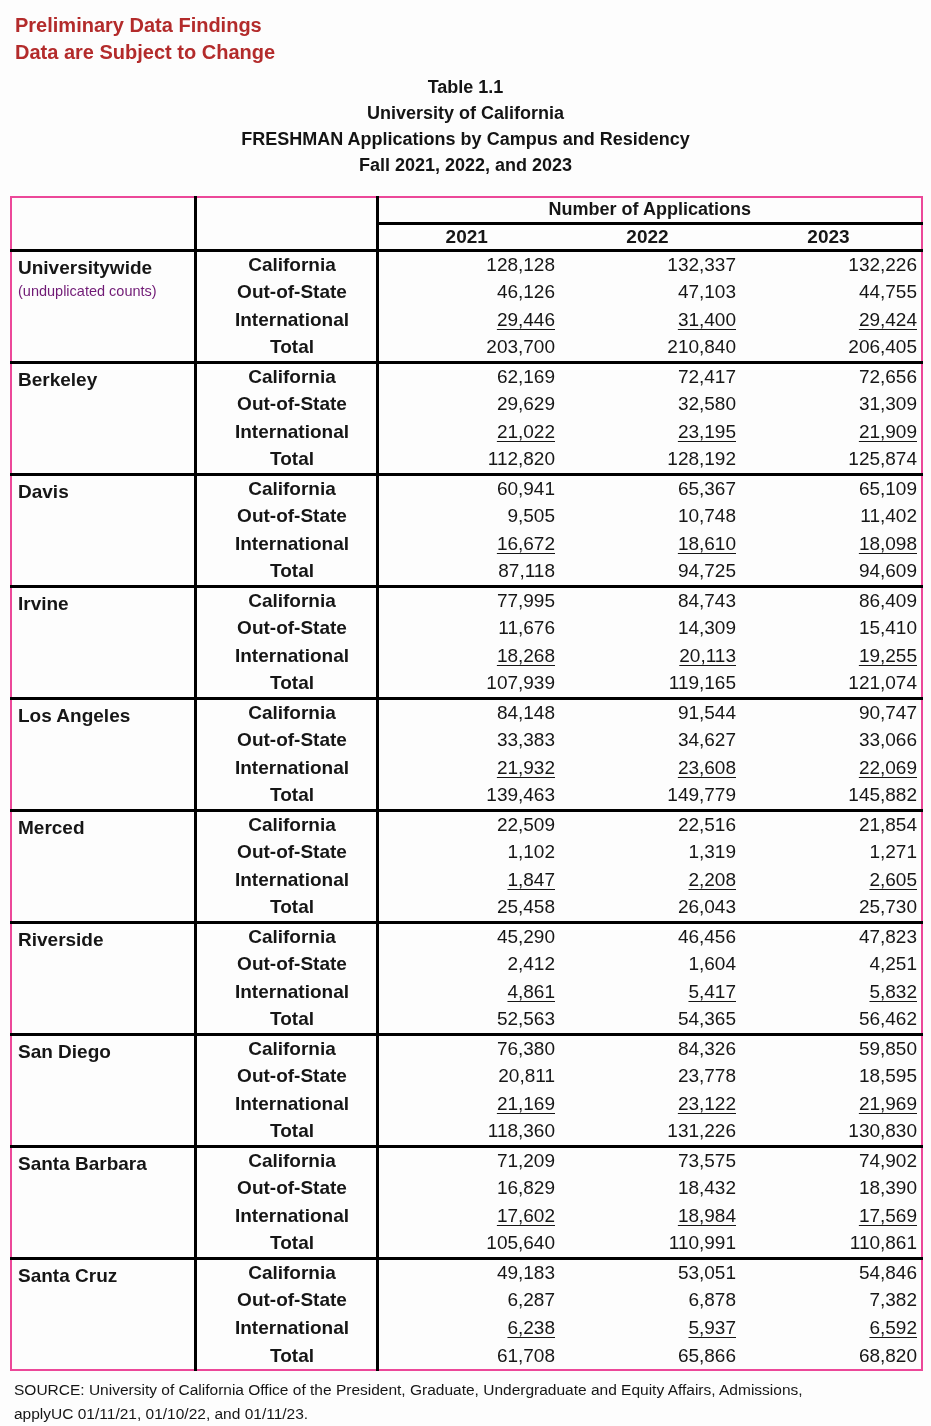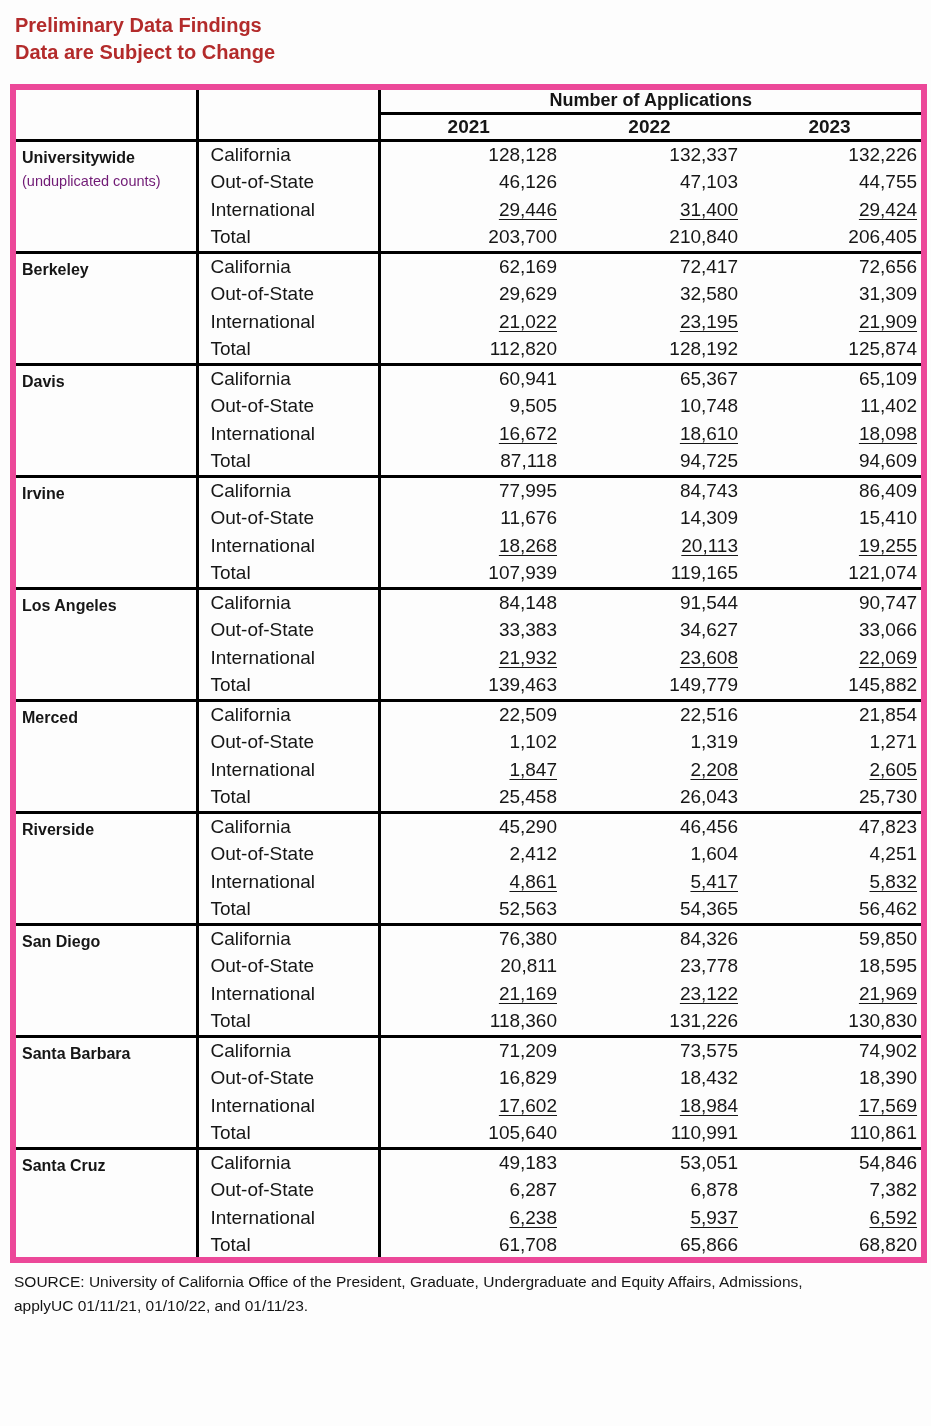--- a/index.html
+++ b/index.html
@@ -27,21 +27,21 @@
     font-size: 18px;
     line-height: 26px;
     color: #141414;
   }
 
   table.apps-table {
     margin: 18px 4px 0 10px;
     width: 911px;
     border-collapse: collapse;
     table-layout: fixed;
-    border: 6px solid #ec4899;
+    border: 2px solid #ec4899;
     font-size: 19px;
     color: #161616;
   }
   .apps-table th, .apps-table td {
     padding: 0;
     vertical-align: middle;
     font-weight: normal;
   }
   
   th.corner { border-right: 3px solid #000; border-bottom: 3px solid #000; }
@@ -57,27 +57,28 @@
     font-weight: bold;
     height: 27px;
     padding-right: 4px;
   }
   
   td.campus {
     border-right: 3px solid #000;
     vertical-align: top;
     padding: 3px 4px 0 6px;
   }
-  .campus-name { font-weight: bold; font-size: 16px; line-height: 26px; }
+  .campus-name { font-weight: bold; font-size: 19px; line-height: 26px; }
   .campus-note { font-size: 14.5px; line-height: 20px; color: #701a75; }
   td.residency {
     border-right: 3px solid #000;
     padding-left: 12px;
     height: 28px;
-    text-align: left;
+    text-align: center;
+    font-weight: bold;
   }
   td.num {
     text-align: right;
     padding-right: 4px;
     height: 28px;
   }
   tr.block-start td { border-top: 3px solid #000; }
   .ul { text-decoration: underline; text-underline-offset: 3px; }
   .bold { font-weight: bold; }
 
@@ -91,20 +92,26 @@
 </head>
 <body>
 
 <div class="page">
 
   <div class="notice" style="color: rgb(179, 43, 43);">
     <div>Preliminary Data Findings</div>
     <div>Data are Subject to Change</div>
   </div>
 
+  <div class="titles">
+    <div>Table 1.1</div>
+    <div>University of California</div>
+    <div>FRESHMAN Applications by Campus and Residency</div>
+    <div>Fall 2021, 2022, and 2023</div>
+  </div>
 
   <table class="apps-table">
     <colgroup>
       <col style="width:184px">
       <col style="width:182px">
       <col style="width:182px">
       <col style="width:181px">
       <col style="width:182px">
     </colgroup>
     <thead>

